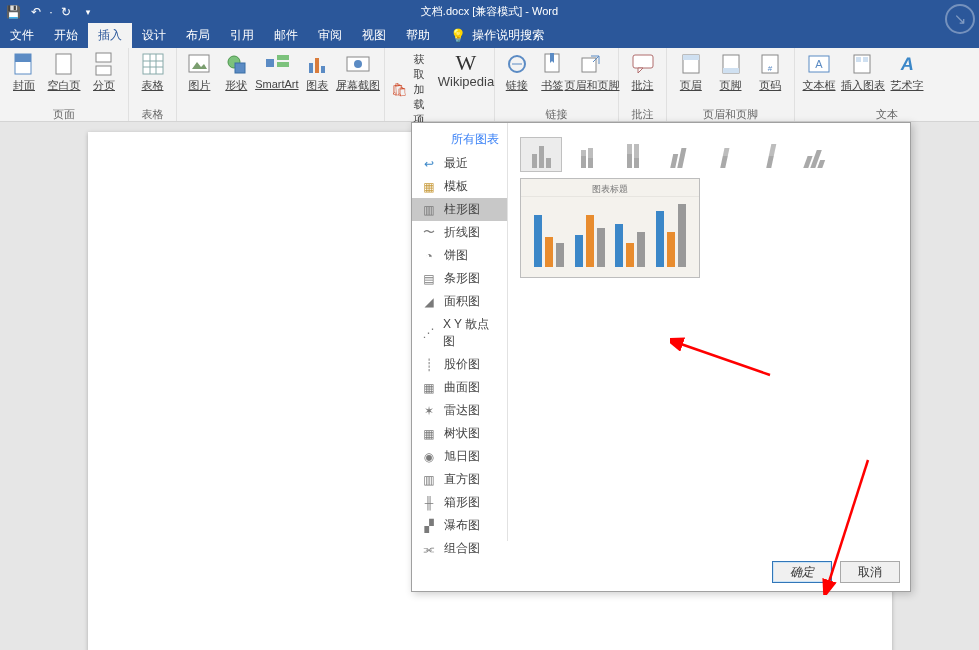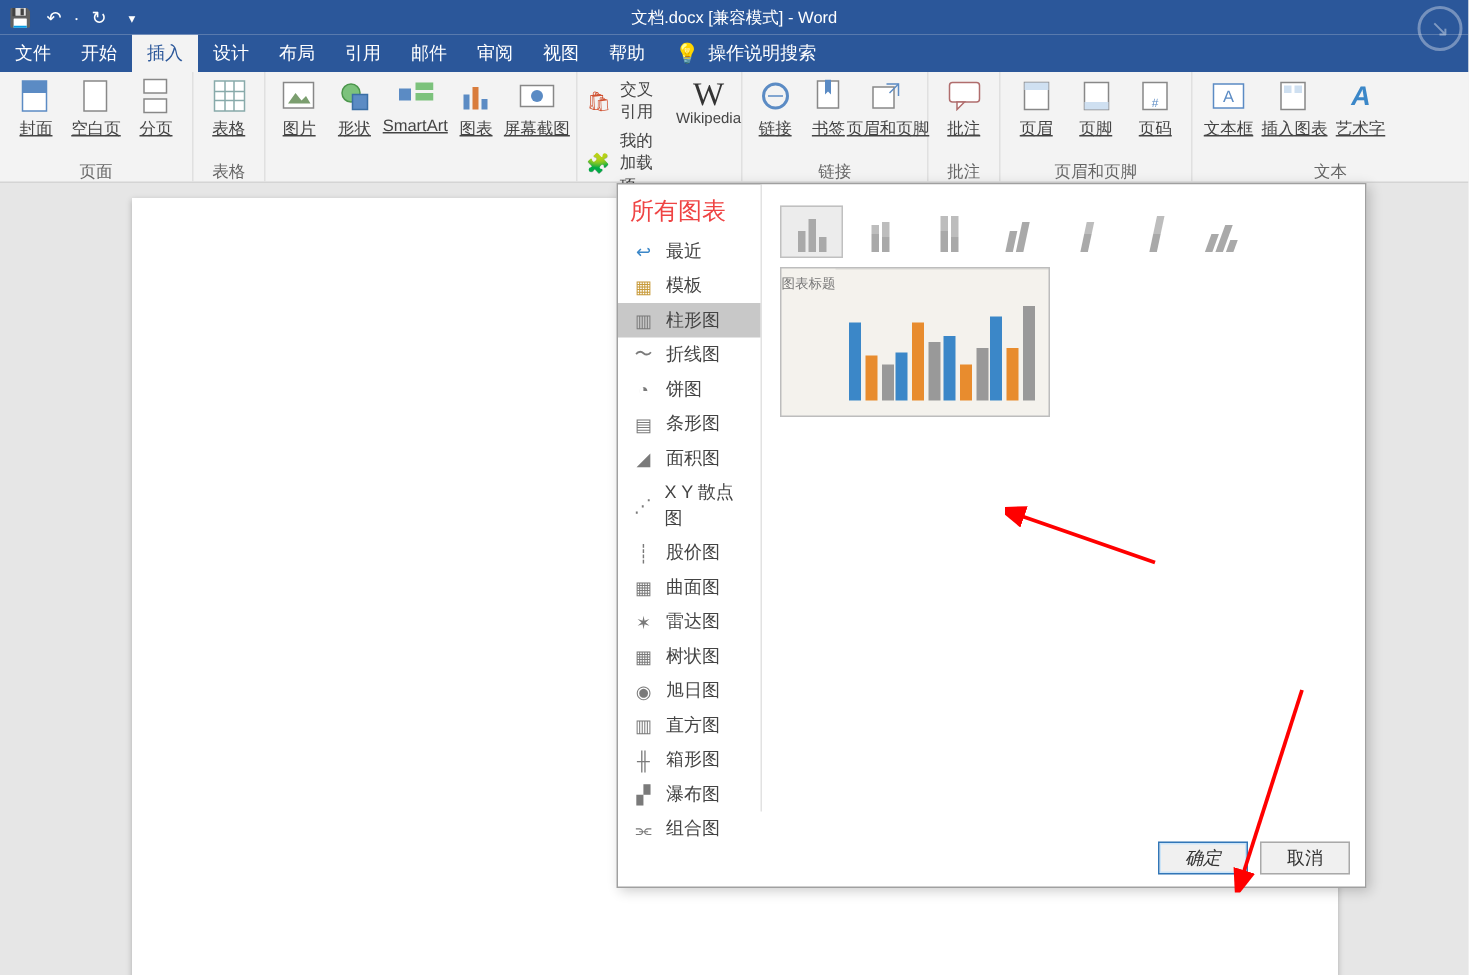--- a/index.html
+++ b/index.html
@@ -36,32 +36,32 @@
   .docarea { position:absolute; top:122px; left:0; right:0; bottom:0; background:#e6e6e6; }
   .page { position:absolute; top:10px; left:88px; width:804px; height:520px; background:#fff; box-shadow:0 1px 4px rgba(0,0,0,.25); }
 
   
   .dialog { position:absolute; top:122px; left:411px; width:500px; height:470px; background:#fff; border:1px solid #a0a0a0; font-size:12px; box-shadow:2px 2px 8px rgba(0,0,0,.2); z-index:10; }
   .dlg-title { height:22px; display:flex; align-items:center; padding:0 8px; border-bottom:1px solid #e2e2e2; font-size:12px; color:#444; position:relative; }
   .dlg-close { position:absolute; right:6px; top:2px; width:18px; height:18px; display:flex; align-items:center; justify-content:center; cursor:pointer; font-size:13px; color:#444; }
   .dlg-help { position:absolute; right:30px; top:2px; width:18px; height:18px; display:flex; align-items:center; justify-content:center; cursor:pointer; font-size:12px; color:#444; }
   .dlg-body { display:flex; height:418px; }
   .dlg-side { width:96px; border-right:1px solid #e2e2e2; padding-top:4px; }
-  .side-header { font-size:16px; color:#ef4444; padding:4px 8px; }
+  .side-header { font-size:12px; color:#3b82f6; padding:4px 8px;text-align:right; }
   .cat-item { display:flex; align-items:center; gap:8px; padding:3px 10px; font-size:12px; color:#444; cursor:pointer; }
   .cat-item.selected { background:#c8c8c8; }
   .cat-ic { width:14px; height:14px; display:flex; align-items:center; justify-content:center; color:#7a7a7a; }
   .dlg-main { flex:1; padding:8px 12px; background:#fff; position:relative; }
   .subtypes { display:flex; gap:4px; background:#fff; padding:6px 0; }
   .subtype { width:42px; height:35px; border:1px solid transparent; display:flex; align-items:flex-end; justify-content:center; padding:3px; cursor:pointer; }
   .subtype.sel { background:#ececec; border:1px solid #c0c0c0; }
   .subtype-inner { display:flex; align-items:flex-end; gap:2px; height:26px; }
   .bar { width:5px; background:#a9a9a9; }
   .dlg-heading { font-size:15px; color:#444; margin:8px 0 6px; }
-  .preview-thumb { width:180px; height:100px; border:1px solid #bdbdbd; background:#f4f2ed; display:flex; flex-direction:row; cursor:pointer; }
+  .preview-thumb { width:180px; height:100px; border:1px solid #bdbdbd; background:#f4f2ed; display:flex; flex-direction:column; cursor:pointer; }
   .preview-title { text-align:center; font-size:9px; color:#777; margin-top:4px; }
   .preview-chart { flex:1; display:flex; align-items:flex-end; justify-content:space-around; padding:4px 8px 10px; position:relative; border-top:1px solid rgba(0,0,0,.05); }
   .cluster { display:flex; align-items:flex-end; gap:3px; }
   .cbar { width:8px; }
   .cbar.b1 { background:#3b87c8; }
   .cbar.b2 { background:#e88c2e; }
   .cbar.b3 { background:#999999; }
   .dlg-buttons { position:absolute; right:10px; bottom:8px; display:flex; gap:8px; }
   .btn { width:60px; height:22px; font-size:12px; border:1px solid #a9a9a9; background:#f0f0f0; cursor:pointer; display:flex; align-items:center; justify-content:center; color:#333; }
   .btn.primary { border:1px solid #3176b8; box-shadow: inset 0 0 0 1px #cce4f7; font-style: italic; }
@@ -207,30 +207,30 @@
           <div class="rlabel">屏幕截图</div>
         </div>
     </div>
   </div>
 
   <div class="group" style="width:150px">
     <div style="display:flex;">
       <div class="addin-col">
         <div class="addin-row">
             <span style="color:#d05030;font-size:13px;">🛍</span>
-            <span>交叉引用</span>
+            <span>获取加载项</span>
           </div>
         <div class="addin-row">
             <span style="color:#3b87c8;font-size:13px;">🧩</span>
             <span>我的加载项</span>
           </div>
       </div>
       <div class="wiki">
         <div class="wiki-letter">W</div>
-        <div style="font-size:10px;color:#444">Wikipedia</div>
+        <div style="font-size:13px;color:#444">Wikipedia</div>
       </div>
     </div>
     <div class="group-label">加载项</div>
   </div>
 
 
   <div class="group" style="width:124px">
     <div class="group-items">
       <div class="ritem">
           <div class="ricon">

